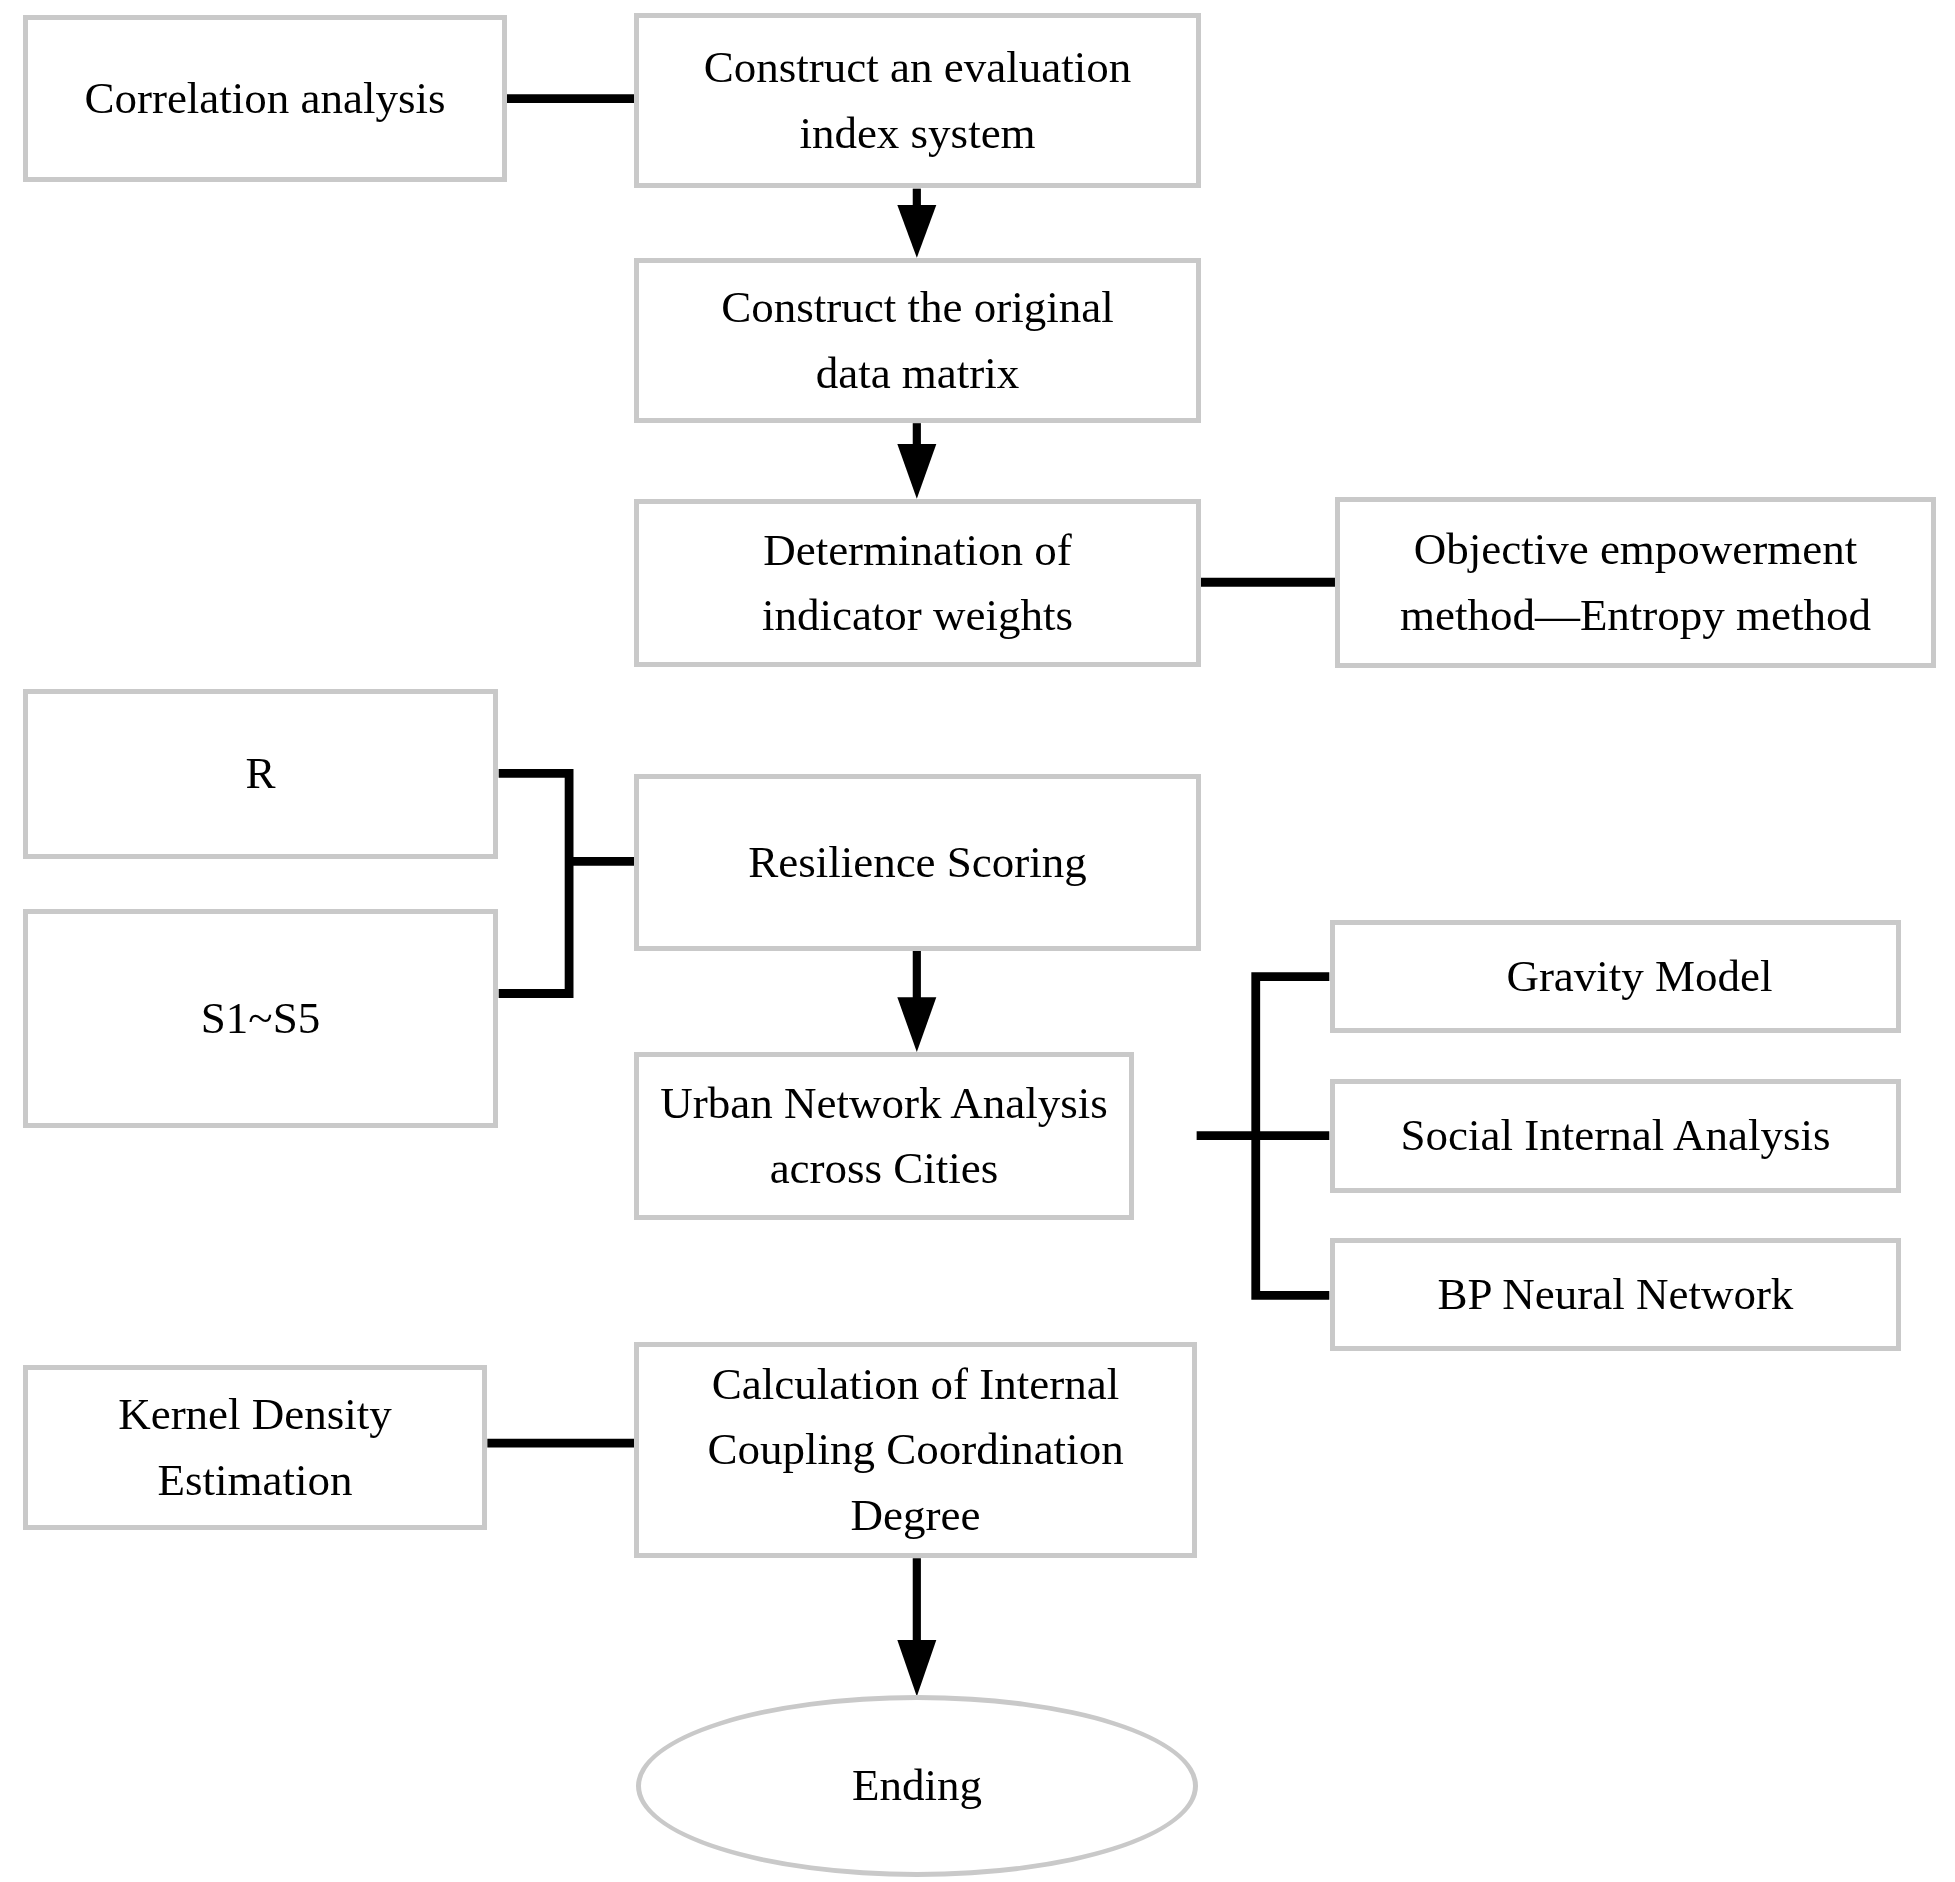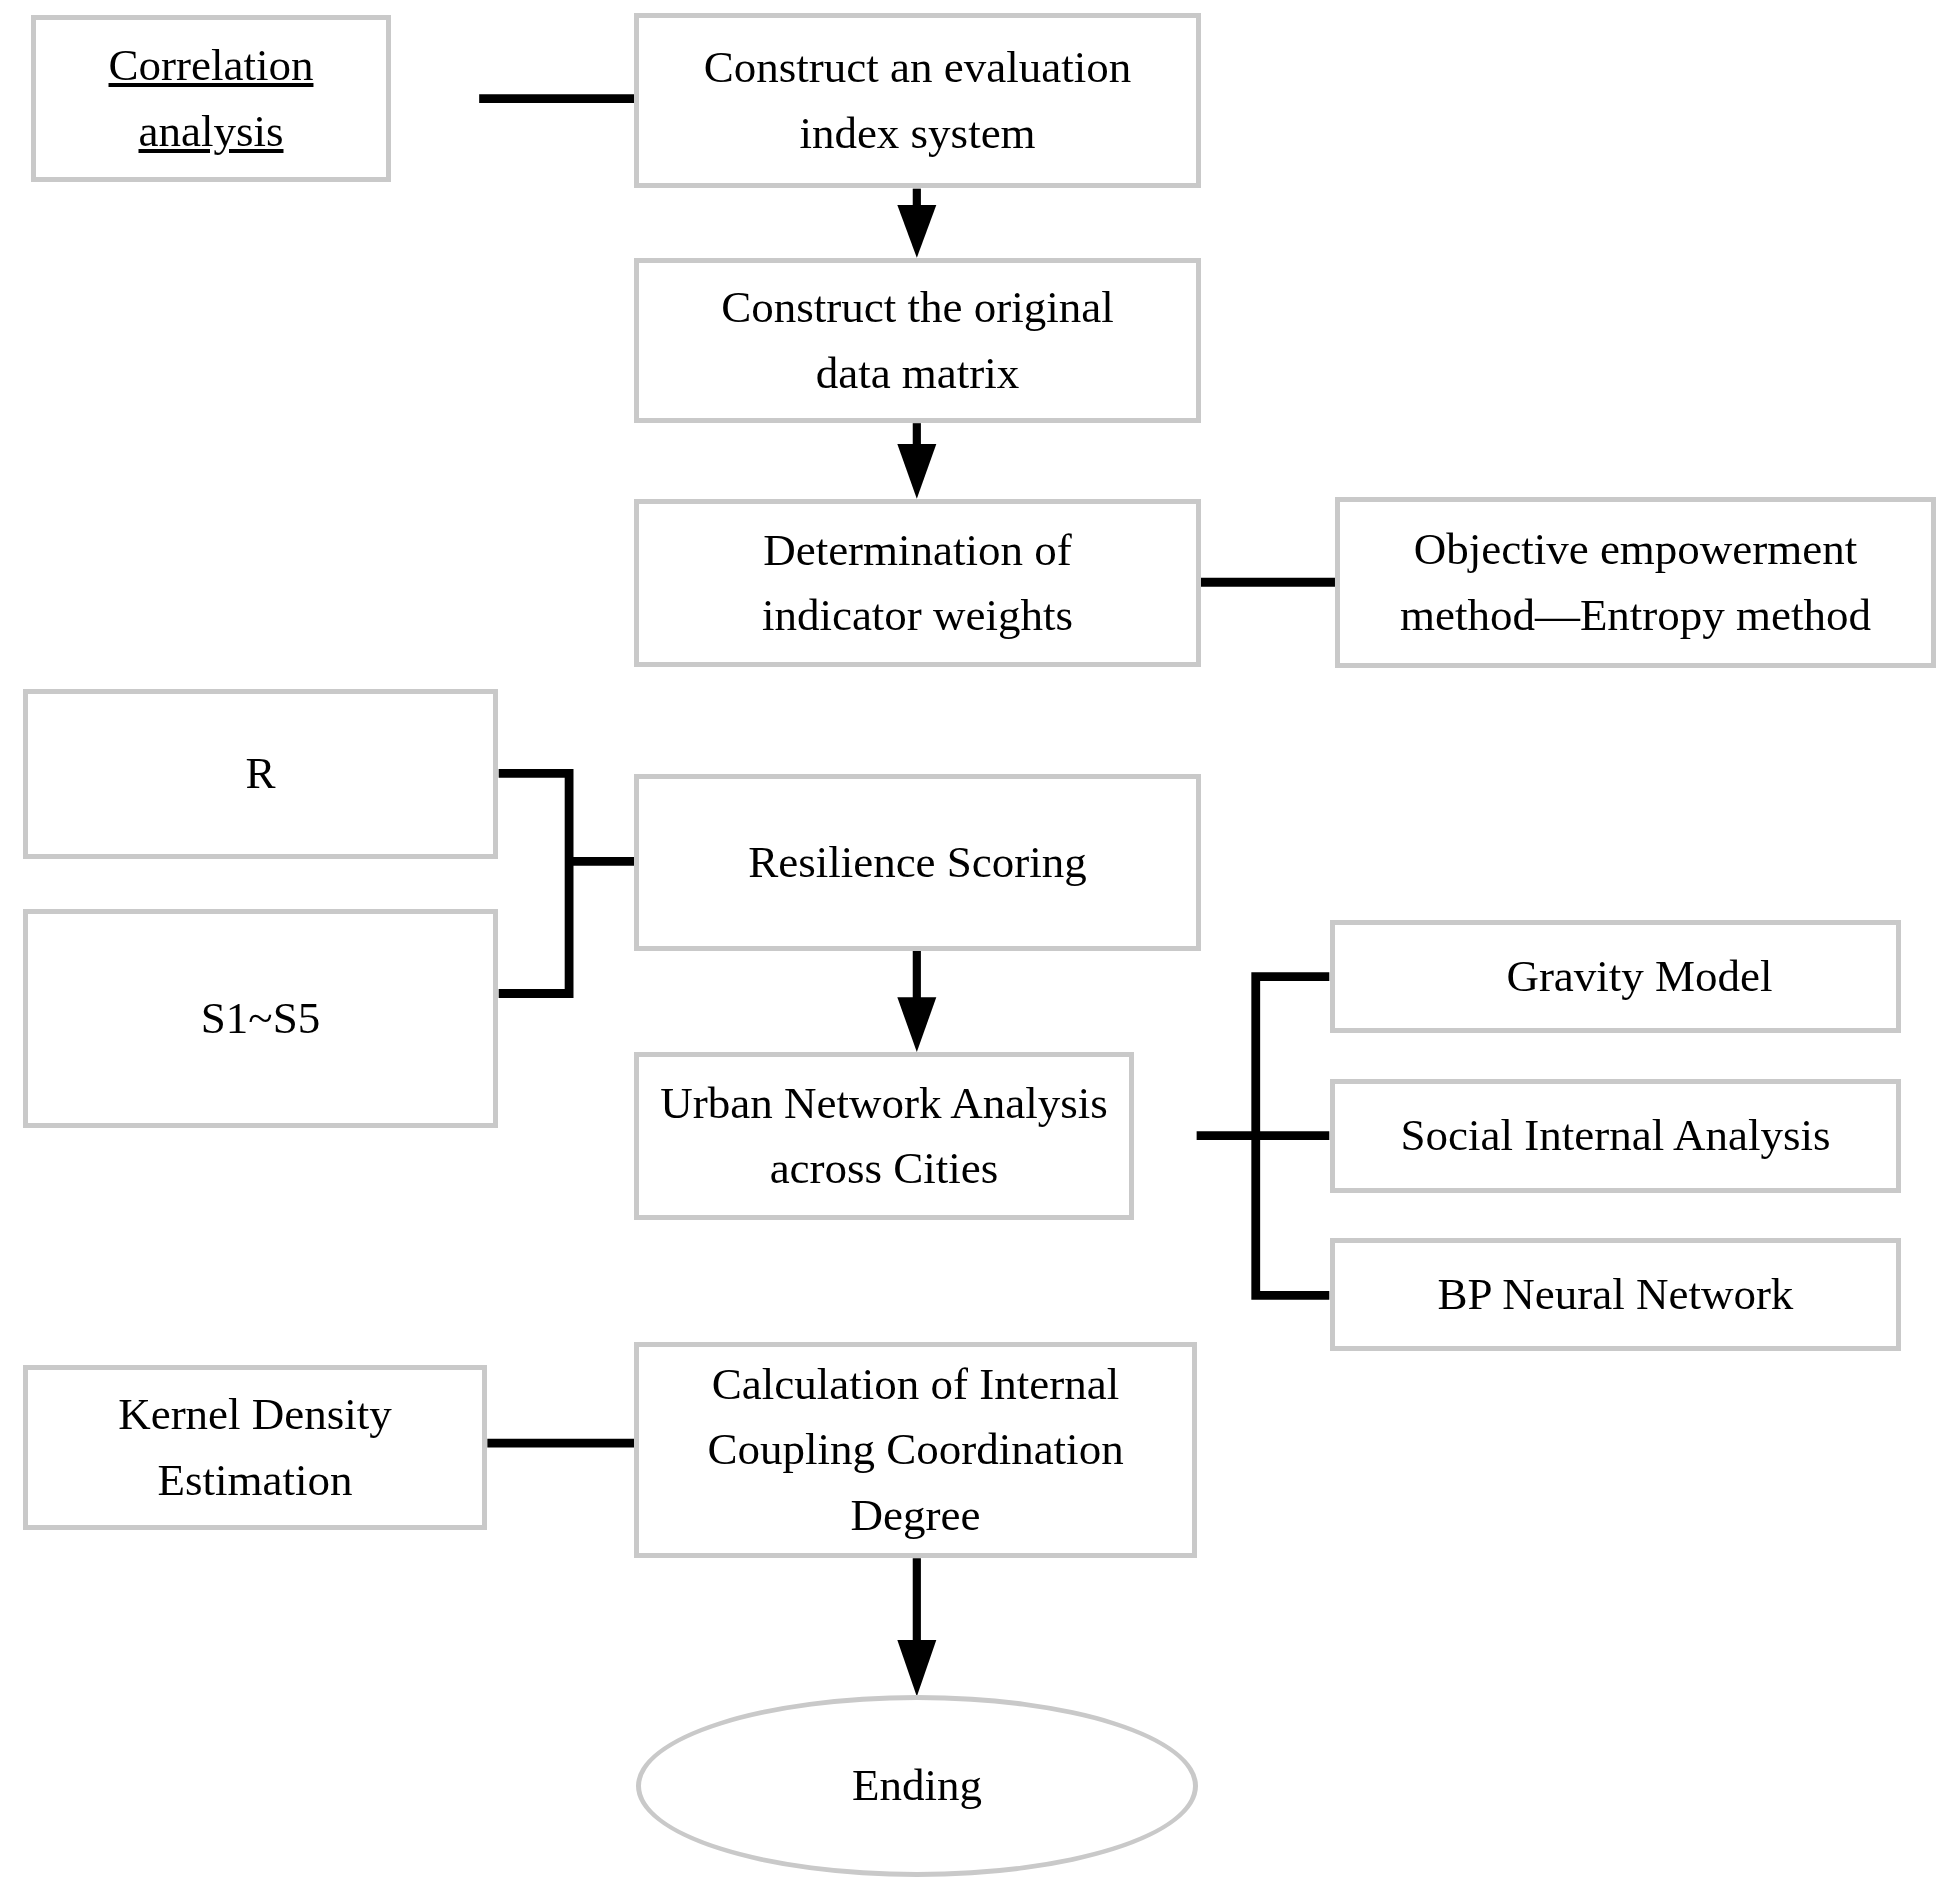--- a/index.html
+++ b/index.html
@@ -61,21 +61,21 @@
     <line x1="1903" y1="1806" x2="2114" y2="1806" stroke="#000000" stroke-width="14"></line>
 
     <path d="M 2114 1553 H 1997 V 2060 H 2114" stroke="#000000" stroke-width="14"></path>
 
     <line x1="775" y1="2295" x2="1010" y2="2295" stroke="#000000" stroke-width="14"></line>
 
     <line x1="1458" y1="2478" x2="1458" y2="2614" stroke="#000000" stroke-width="13"></line>
     <polygon points="1427,2608 1489,2608 1458,2698" fill="#000000"></polygon>
   </svg>
 
-  <div class="node" style="left:31px; top:15px; width:360px; height:167px;text-decoration:underline;">Correlation analysis</div>
+  <div class="node" style="left:23px; top:15px; width:484px; height:167px;">Correlation analysis</div>
 
   <div class="node" style="left:634px; top:13.2px; width:567px; height:175px;">Construct an evaluation
 index system</div>
 
   <div class="node" style="left:634px; top:499px; width:567px; height:168px;">Determination of
 indicator weights</div>
 
   <div class="node" style="left:634px; top:258px; width:567px; height:165px;">Construct the original
 data matrix</div>
 

